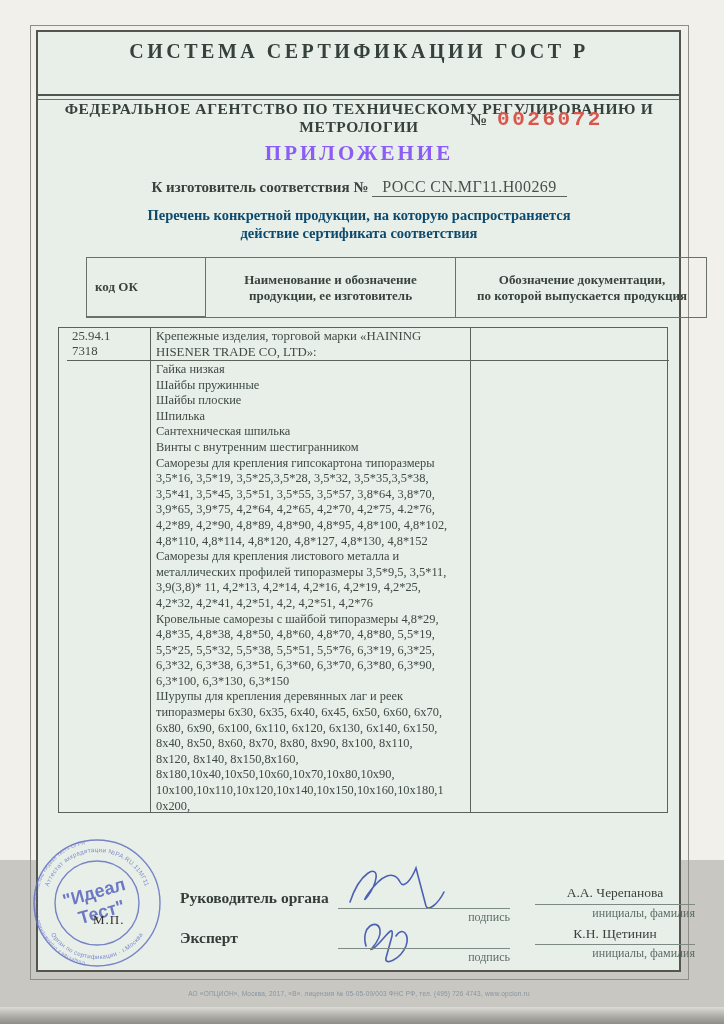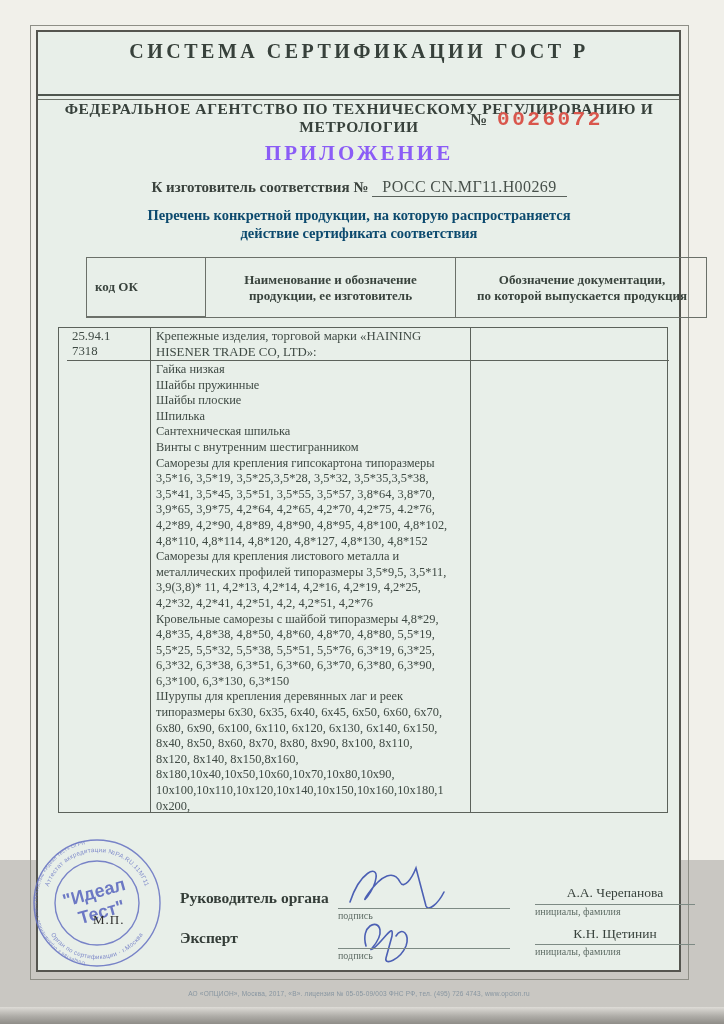--- a/index.html
+++ b/index.html
@@ -55,21 +55,21 @@
   .product-list{white-space:pre;font-size:12.4px;line-height:15.6px;padding-top:2px;}
   
   .stamp{left:26px;top:832px;width:142px;height:142px;}
   .mp{left:93px;top:912px;font-size:13px;color:#2e2e2c;letter-spacing:1px;}
   .sig-label{font-size:15.5px;font-weight:bold;color:#343d38;}
   .lbl1{left:180px;top:889px;}
   .lbl2{left:180px;top:929px;}
   .sig-line{border-top:1px solid #7d8a84;height:0;}
   .sline1{left:338px;top:908px;width:172px;}
   .sline2{left:338px;top:948px;width:172px;}
-  .tiny{font-size:10px;color:#5e6c65;text-align:left;}
+  .tiny{font-size:12px;color:#5e6c65;text-align:right;}
   .pod1{left:338px;top:910px;width:172px;}
   .pod2{left:338px;top:950px;width:172px;}
   .name{font-size:13.5px;text-align:center;color:#38423c;}
   .name1{left:535px;top:885px;width:160px;}
   .name2{left:535px;top:926px;width:160px;}
   .nline1{left:535px;top:904px;width:160px;}
   .nline2{left:535px;top:944px;width:160px;}
   .ini1{left:535px;top:906px;width:160px;}
   .ini2{left:535px;top:946px;width:160px;}
   .sigsvg{overflow:visible;}

